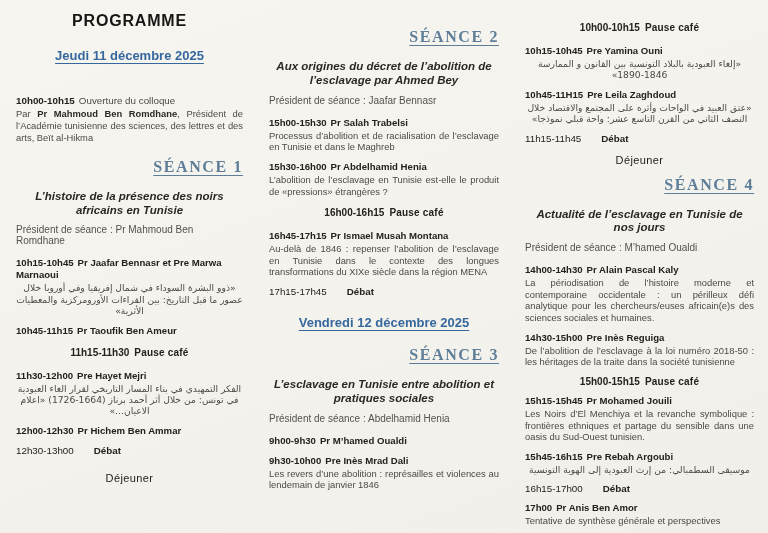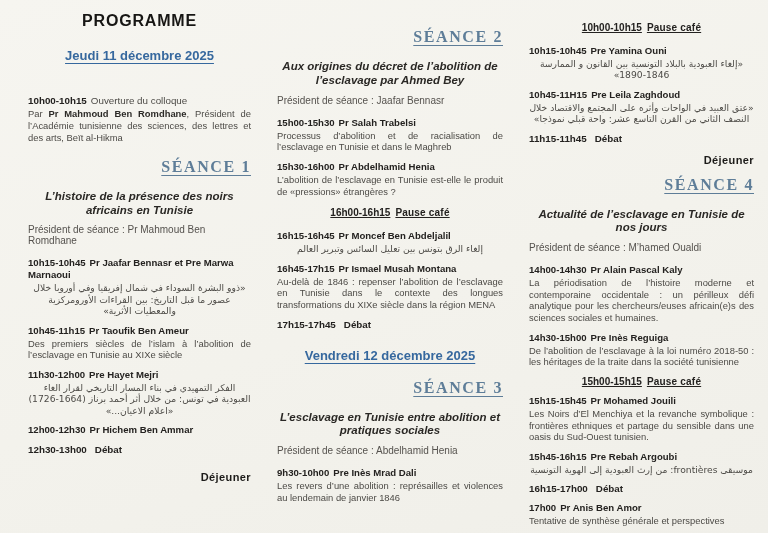--- a/index.html
+++ b/index.html
@@ -6,21 +6,20 @@
   html, body { background: #e8e7e2; }
   .page {
     width: 768px; height: 533px;
     margin: 0 auto;
     background: linear-gradient(160deg, #f6f5f0 0%, #f3f2ec 55%, #f0efe9 100%);
     font-family: "Liberation Sans", sans-serif;
     color: #3f3d3a;
     display: flex;
     overflow: hidden;
     position: relative;
-    padding-left: 12px;
   }
   .col { flex: 1 1 33.33%; padding: 8px 13px 6px 13px; }
   .col-1 { padding-left: 16px; }
   .col-3 { padding-right: 14px; }
 
   .doc-title {
     text-align: center; font-size: 16px; font-weight: 800;
     letter-spacing: 0.8px; color: #171614; margin: 4px 0 18px 0;
   }
   .date-heading {
@@ -52,29 +51,28 @@
     font-size: 9.4px; color: #4c4a46; line-height: 1.24;
     text-align: justify; margin-top: 1px;
   }
   .talk-abstract.ar {
     direction: rtl; text-align: center; font-size: 9.2px;
     font-family: "DejaVu Sans", sans-serif;
   }
   .pause-row {
     text-align: center; margin: 10px 0 12px 0; font-size: 10px;
     color: #242220;
-    text-decoration: underline;
   }
   .pause-row .t { font-weight: 700; margin-right: 5px; }
   .pause-row .lbl { font-weight: 800; letter-spacing: 0.2px; }
   .debat-row { font-size: 9.8px; color: #242220; margin: 4px 0 8px 0; }
-  .debat-row .t { font-weight: 700; margin-right: 8px; }
+  .debat-row .t { font-weight: 400; margin-right: 20px; }
   .debat-row .lbl { font-weight: 800; }
   .lunch-row {
-    text-align: right; font-size: 11px; font-weight: 700;
+    text-align: center; font-size: 11px; font-weight: 400;
     color: #1d1c1a; letter-spacing: 0.4px; margin: 16px 0 14px 0;
   }
   .opening { margin: 0 0 14px 0; }
   .opening-line1 { font-size: 9.8px; line-height: 1.3; margin-top: 32px; }
   .opening-line1 .t { font-weight: 700; color: #242220; margin-right: 4px; }
   .opening-line1 .lbl { color: #4c4a46; }
   .opening-line2 { font-size: 9.4px; color: #4c4a46; line-height: 1.28; text-align: justify; }
   .opening-line2 .nm { font-weight: 700; color: #2c2a27; } .sp10 { height: 10px; } .sp14 { height: 14px; }
 </style>
 </head>
@@ -103,23 +101,25 @@
       <div class="talk-head">
         <span class="t">10h15-10h45</span><span>Pr Jaafar Bennasr et Pre Marwa Marnaoui</span>
       </div>
       <div class="talk-abstract ar">«ذوو البشرة السوداء في شمال إفريقيا وفي أوروبا خلال عصور ما قبل التاريخ: بين القراءات الأورومركزية والمعطيات الأثرية»</div>
     </div>
 
     <div class="talk">
       <div class="talk-head">
         <span class="t">10h45-11h15</span><span>Pr Taoufik Ben Ameur</span>
       </div>
-      <div class="talk-abstract">Des premiers siècles de l’islam à l’abolition de l’esclavage en Tunisie au XIXe siècle</div>
-    </div>
-
+    </div>
+
+    <div class="pause-row">
+      <span class="t">11h15-11h30</span><span class="lbl">Pause café</span>
+    </div>
 
     <div class="talk">
       <div class="talk-head">
         <span class="t">11h30-12h00</span><span>Pre Hayet Mejri</span>
       </div>
       <div class="talk-abstract ar">الفكر التمهيدي في بناء المسار التاريخي لقرار الغاء العبودية في تونس: من خلال أثر أحمد برناز (1664-1726) «اعلام الاعيان...»</div>
     </div>
 
     <div class="talk">
       <div class="talk-head">
@@ -151,45 +151,42 @@
       <div class="talk-head">
         <span class="t">15h30-16h00</span><span>Pr Abdelhamid Henia</span>
       </div>
       <div class="talk-abstract">L’abolition de l’esclavage en Tunisie est-elle le produit de «pressions» étrangères ?</div>
     </div>
 
     <div class="pause-row">
       <span class="t">16h00-16h15</span><span class="lbl">Pause café</span>
     </div>
 
-    <div class="talk">
-      <div class="talk-head">
-        <span class="t">16h15-16h45</span><span>Pr Moncef Ben Abdeljalil</span>
-      </div>
-      <div class="talk-abstract ar">إلغاء الرق بتونس بين تعليل السائس وتبرير العالم</div>
-    </div>
 
     <div class="talk">
       <div class="talk-head">
         <span class="t">16h45-17h15</span><span>Pr Ismael Musah Montana</span>
       </div>
       <div class="talk-abstract">Au-delà de 1846 : repenser l’abolition de l’esclavage en Tunisie dans le contexte des longues transformations du XIXe siècle dans la région MENA</div>
     </div>
 
     <div class="debat-row">
       <span class="t">17h15-17h45</span><span class="lbl">Débat</span>
     </div>
 
     <div class="sp10"></div>
     <div class="date-heading">Vendredi 12 décembre 2025</div>
     <div class="seance-heading">SÉANCE 3</div>
     <div class="session-title">L’esclavage en Tunisie entre abolition et pratiques sociales</div>
     <div class="chair">Président de séance : Abdelhamid Henia</div>
 
     <div class="talk">
+      <div class="talk-head">
+        <span class="t">9h00-9h30</span><span>Pr M’hamed Oualdi</span>
+      </div>
     </div>
 
     <div class="talk">
       <div class="talk-head">
         <span class="t">9h30-10h00</span><span>Pre Inès Mrad Dali</span>
       </div>
       <div class="talk-abstract">Les revers d’une abolition : représailles et violences au lendemain de janvier 1846</div>
     </div>
   </div>
 
@@ -245,21 +242,21 @@
       <div class="talk-head">
         <span class="t">15h15-15h45</span><span>Pr Mohamed Jouili</span>
       </div>
       <div class="talk-abstract">Les Noirs d’El Menchiya et la revanche symbolique : frontières ethniques et partage du sensible dans une oasis du Sud-Ouest tunisien.</div>
     </div>
 
     <div class="talk">
       <div class="talk-head">
         <span class="t">15h45-16h15</span><span>Pre Rebah Argoubi</span>
       </div>
-      <div class="talk-abstract ar">موسيقى frontières: من إرث العبودية إلى الهوية التونسية</div>
+      <div class="talk-abstract ar">موسيقى السطمبالي: من إرث العبودية إلى الهوية التونسية</div>
     </div>
 
     <div class="debat-row">
       <span class="t">16h15-17h00</span><span class="lbl">Débat</span>
     </div>
 
     <div class="talk" style="margin-top:6px">
       <div class="talk-head">
         <span class="t">17h00</span><span>Pr Anis Ben Amor</span>
       </div>

